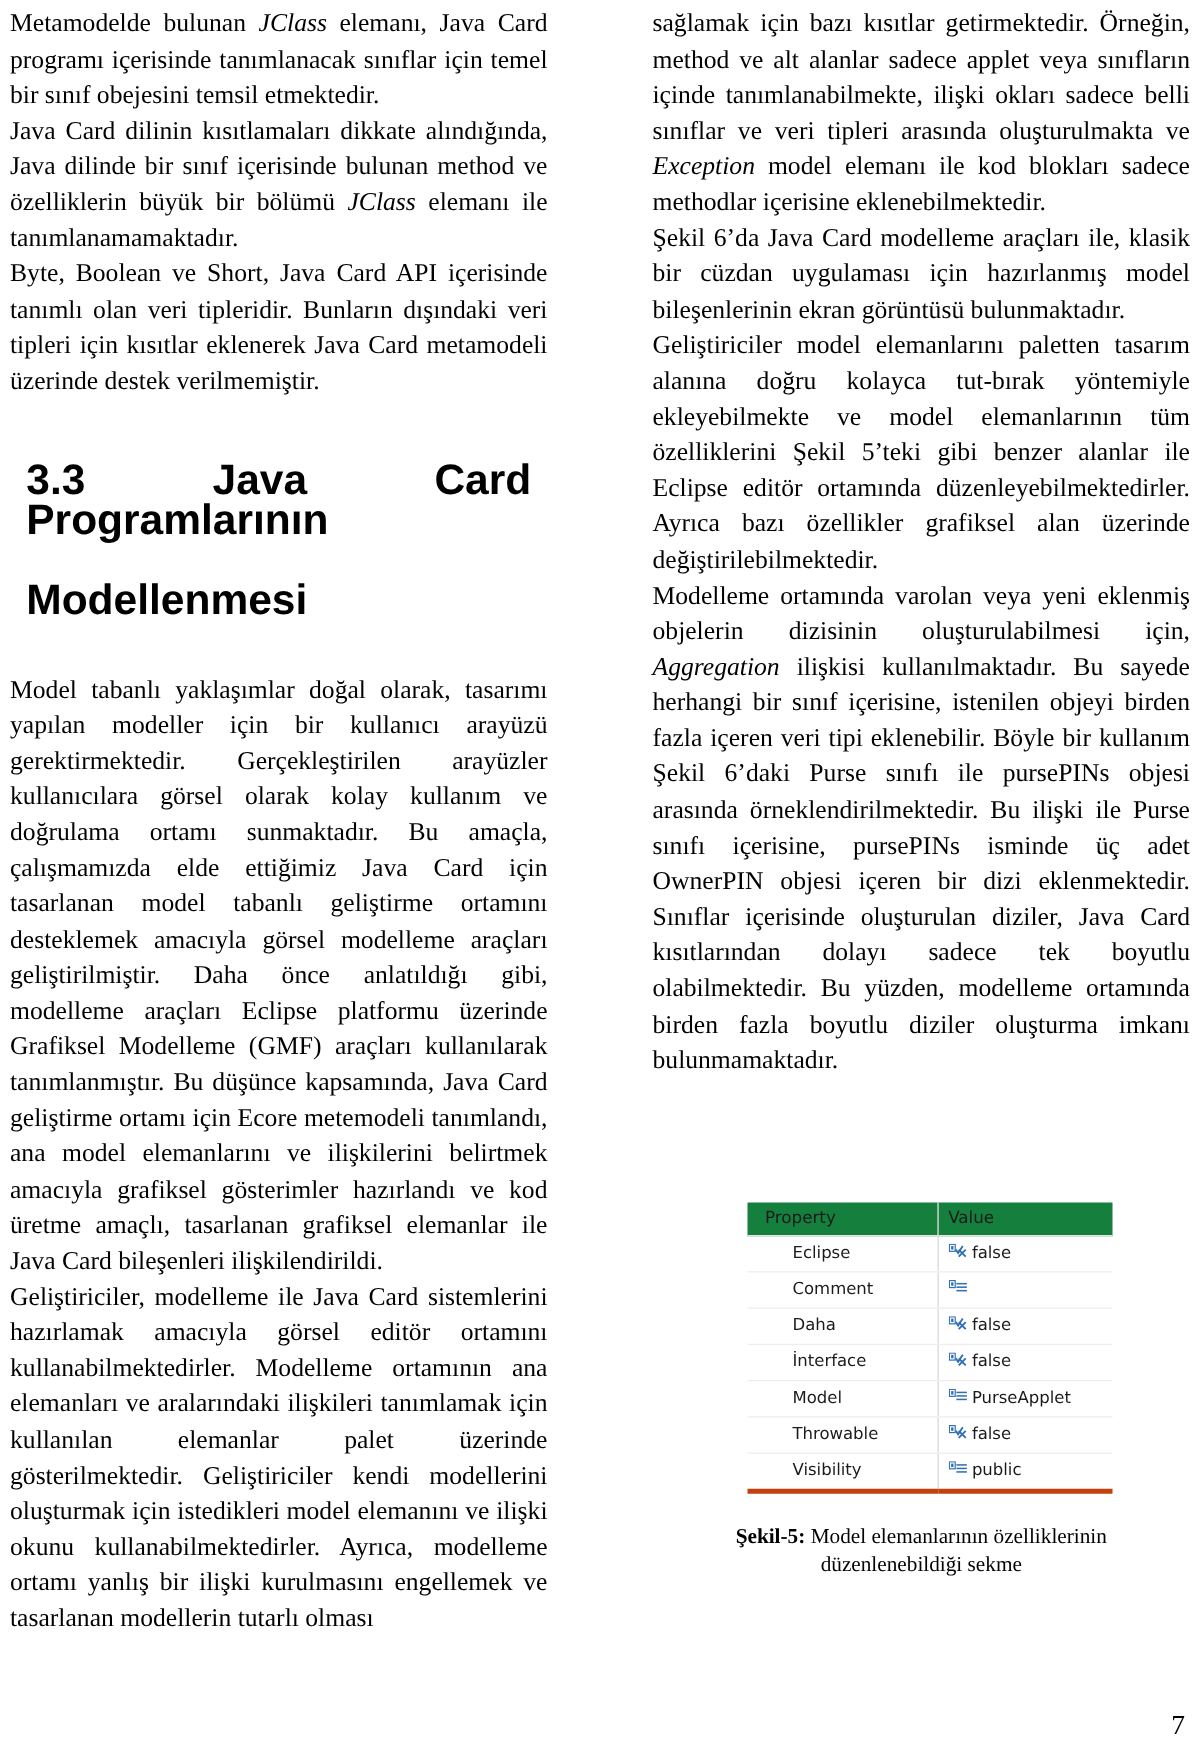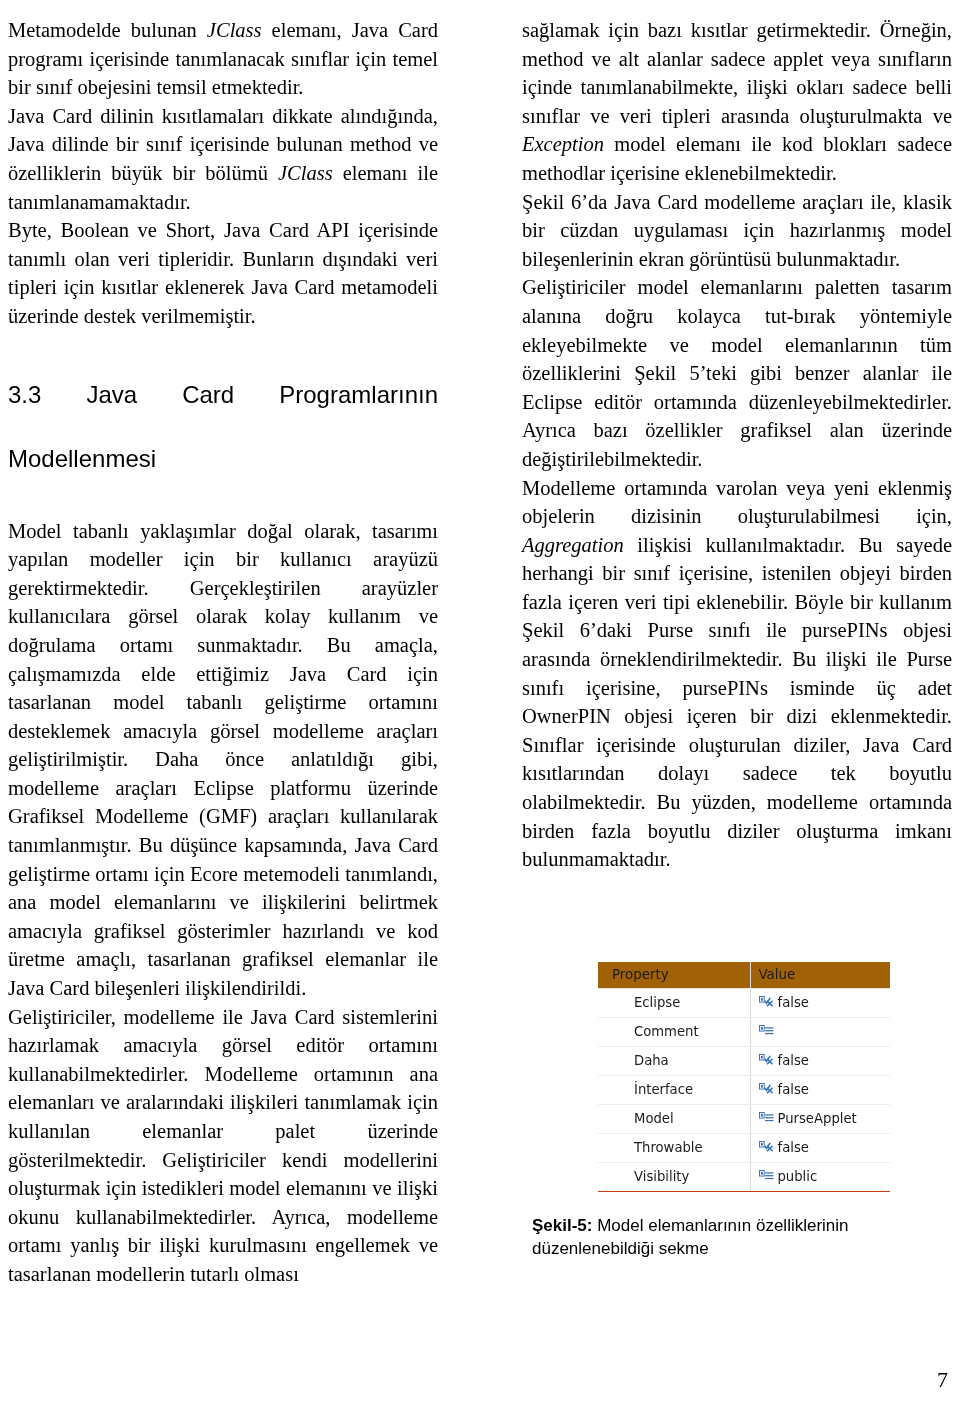--- a/index.html
+++ b/index.html
@@ -17,21 +17,21 @@
     overflow: hidden;
   }
   .page {
     position: absolute;
     inset: 0;
     width: 960px;
     height: 1409px;
   }
   .col {
     position: absolute;
-    top: 16px;
+    top: 5px;
     box-sizing: border-box;
   }
   .col-left {
     left: 8px;
     width: 430px;
   }
   .col-right {
     left: 522px;
     width: 430px;
   }
@@ -47,25 +47,25 @@
   p.body-par + p.body-par {
     margin-top: 0;
   }
   p.gap-before {
     margin-top: 27px;
   }
   .ital {
     font-style: italic;
   }
   h2.section-heading {
-    margin: 0;
+    margin: 13px;
     padding: 0;
     font-family: "Liberation Sans", "DejaVu Sans", sans-serif;
-    font-weight: normal;
-    font-size: 24px;
+    font-weight: bold;
+    font-size: 34px;
     line-height: 32px;
     text-align: justify;
     text-justify: inter-word;
     letter-spacing: 0px;
   }
   h2.section-heading .ln1 {
     display: block;
     text-align: justify;
   }
   h2.section-heading .ln1::after {
@@ -95,21 +95,21 @@
     border-collapse: collapse;
     font-family: "DejaVu Sans", "Liberation Sans", sans-serif;
     font-size: 13.2px;
     color: #1a1a1a;
     background: #ffffff;
     table-layout: fixed;
   }
   .prop-table col.c1 { width: 152px; }
   .prop-table col.c2 { width: 140px; }
   .prop-table thead th {
-    background: #a16207;
+    background: #15803d;
     font-weight: normal;
     text-align: left;
     padding: 5px 0 6px 14px;
     border-bottom: 1px solid #e3e3e3;
     color: #1b1b1b;
     font-size: 13.4px;
   }
   .prop-table thead th.vh {
     border-left: 1px solid #d8d8d8;
     padding-left: 8px;
@@ -125,37 +125,37 @@
     padding-left: 36px;
     color: #1b1b1b;
     white-space: nowrap;
   }
   .prop-table tbody td.pval {
     border-left: 1px solid #d8d8d8;
     padding-left: 8px;
     white-space: nowrap;
   }
   .prop-table tbody tr:last-child td {
-    border-bottom: 1px solid #c2410c;
+    border-bottom: 4px solid #c2410c;
   }
   .vicon {
     display: inline-block;
     width: 15px;
     height: 14px;
     vertical-align: -3px;
     margin-right: 4px;
   }
   .vtext {
     display: inline-block;
     vertical-align: baseline;
   }
   .fig-caption {
     margin-top: 22px;
-    text-align: left;
-    font-family: Liberation Sans, sans-serif;
+    text-align: center;
+    font-family: Liberation Serif, serif;
     font-size: 17px;
     line-height: 23px;
     color: #000;
     padding: 0 10px;
   }
   .fig-caption .cap-label {
     font-weight: bold;
   }
   .page-number {
     position: absolute;

